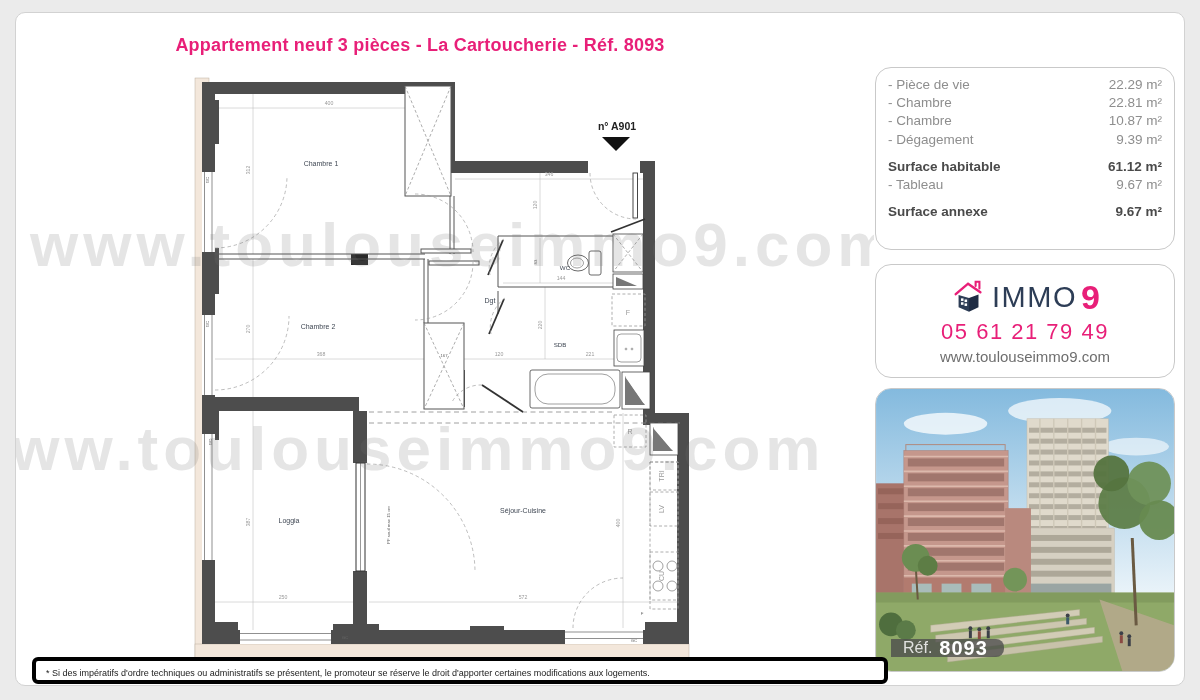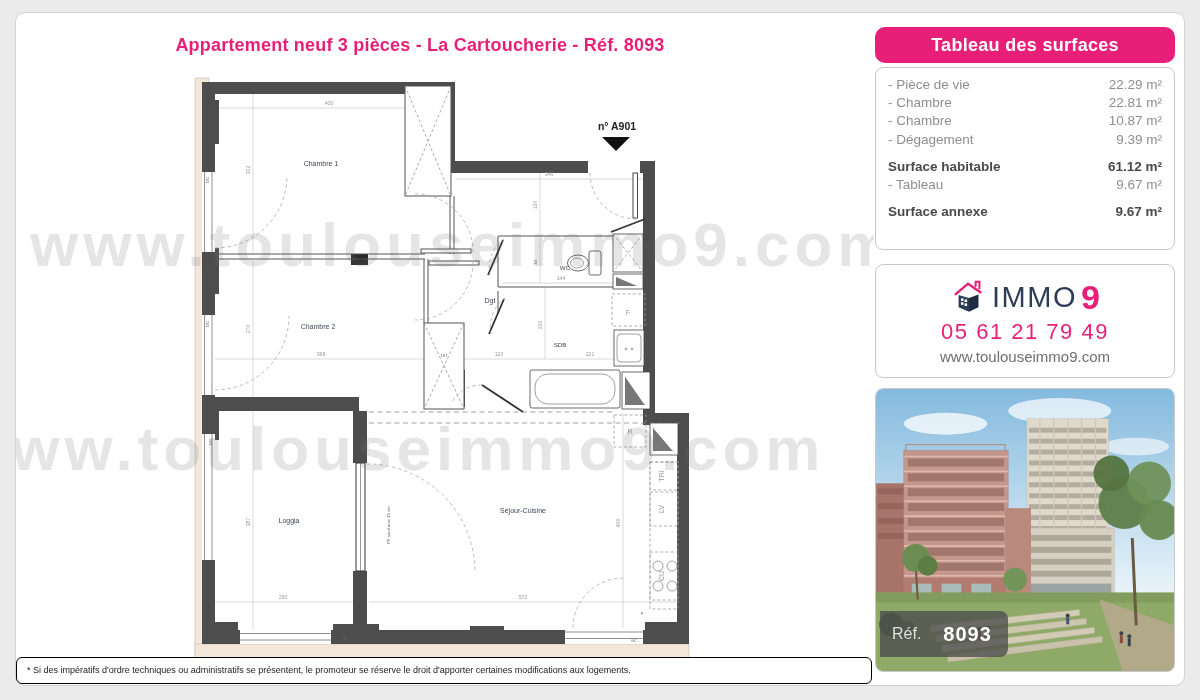--- a/index.html
+++ b/index.html
@@ -9,39 +9,39 @@
   #plan-title{position:absolute;left:50px;top:35px;width:740px;text-align:center;
     font-size:18px;font-weight:700;color:#e81f78;letter-spacing:.2px;}
   #plan-wrap{position:absolute;left:193px;top:72px;width:500px;height:588px;}
   #watermark-clip{position:absolute;left:16px;top:13px;width:858px;height:670px;overflow:hidden;pointer-events:none;}
   .wm-line{position:absolute;white-space:nowrap;font-size:62px;font-weight:700;letter-spacing:5px;
     color:rgba(110,110,110,0.18);}
   #wm1{left:14px;top:196px;}
   #wm2{left:-58px;top:400px;}
   
   .side-box{position:absolute;left:875px;width:300px;background:#fff;border:1px solid #c9c9c9;
-    border-radius:8px;box-sizing:border-box;}
+    border-radius:16px;box-sizing:border-box;}
   #surface-header{position:absolute;left:875px;top:27px;width:300px;height:36px;background:#e81f78;
     border-radius:10px;color:#fff;font-size:18px;font-weight:600;text-align:center;line-height:36px;letter-spacing:.3px;}
   #surface-list{top:67px;height:183px;padding:8px 12px 6px 12px;}
   .srow{display:flex;justify-content:space-between;font-size:13.5px;line-height:18.2px;color:#8e8e8e;}
   .srow.bold{color:#4a4a4a;font-weight:700;margin-top:9px;}
   #agency-box{top:264px;height:114px;text-align:center;}
   #logo-row{margin-top:13px;display:flex;align-items:flex-end;justify-content:center;gap:4px;}
   #logo-immo{font-size:29px;color:#2d3d56;letter-spacing:1.5px;font-weight:500;}
   #logo-nine{font-size:34px;color:#e81f78;font-weight:700;line-height:1;}
   #agency-phone{margin-top:5px;font-size:22px;font-weight:400;color:#e81f78;letter-spacing:1.5px;}
   #agency-site{margin-top:3px;font-size:15px;color:#6e6e6e;}
   #photo-box{top:388px;height:284px;overflow:hidden;padding:0;}
-  #ref-chip{position:absolute;left:4px;bottom:14px;height:46px;display:flex;align-items:baseline;gap:22px;
+  #ref-chip{position:absolute;left:15px;bottom:14px;height:18px;display:flex;align-items:baseline;gap:7px;
     background:rgba(75,75,75,0.78);padding:0 16px 0 12px;border-radius:0 8px 8px 0;align-items:center;}
   #ref-chip .ref-label{color:rgba(255,255,255,0.82);font-size:16px;}
   #ref-chip .ref-value{color:#fff;font-size:20px;font-weight:800;letter-spacing:1px;}
-  #footnote-box{position:absolute;left:16px;top:657px;width:856px;height:27px;background:#fff;
-    border:1px solid #000000;border-radius:6px;box-sizing:border-box;font-size:9px;color:#1a1a1a;
+  #footnote-box{position:absolute;left:32px;top:657px;width:856px;height:27px;background:#fff;
+    border:4px solid #000000;border-radius:6px;box-sizing:border-box;font-size:9px;color:#1a1a1a;
     line-height:25px;padding-left:10px;white-space:nowrap;overflow:hidden;}
   
   .wall{fill:#4d4d4d;}
   .facade{fill:#f3e7db;stroke:#bdae9e;stroke-width:.5;}
   .dim{stroke:#bbbbbb;stroke-width:.55;}
   .thin{stroke:#555;stroke-width:1;fill:none;}
   .thinbox{fill:#fff;stroke:#555;stroke-width:1;}
   .dashx{stroke:#8a8a8a;stroke-width:.7;stroke-dasharray:3 2.2;fill:none;}
   .dashb{stroke:#888;stroke-width:.8;stroke-dasharray:5 3.5;fill:none;}
   .dashbox{fill:none;stroke:#999;stroke-width:.8;stroke-dasharray:3 2.2;}
@@ -248,21 +248,20 @@
     <text class="fixtext" transform="rotate(-90 471 504)" x="471" y="504" font-size="6">CU</text>
     <text class="tinytext" transform="rotate(-90 197 453)" x="197" y="453" fill="#777">PF seuil max 15 cm</text>
   </svg>
   </div>
 
   <div id="watermark-clip">
     <div class="wm-line" id="wm1">www.toulouseimmo9.com</div>
     <div class="wm-line" id="wm2">www.toulouseimmo9.com</div>
   </div>
 
-  <div id="surface-header">Tableau des surfaces</div>
 
   <div class="side-box" id="surface-list">
     <div class="srow">
         <span>- Pièce de vie</span>
         <span>22.29 m²</span>
       </div>
     <div class="srow">
         <span>- Chambre</span>
         <span>22.81 m²</span>
       </div>

